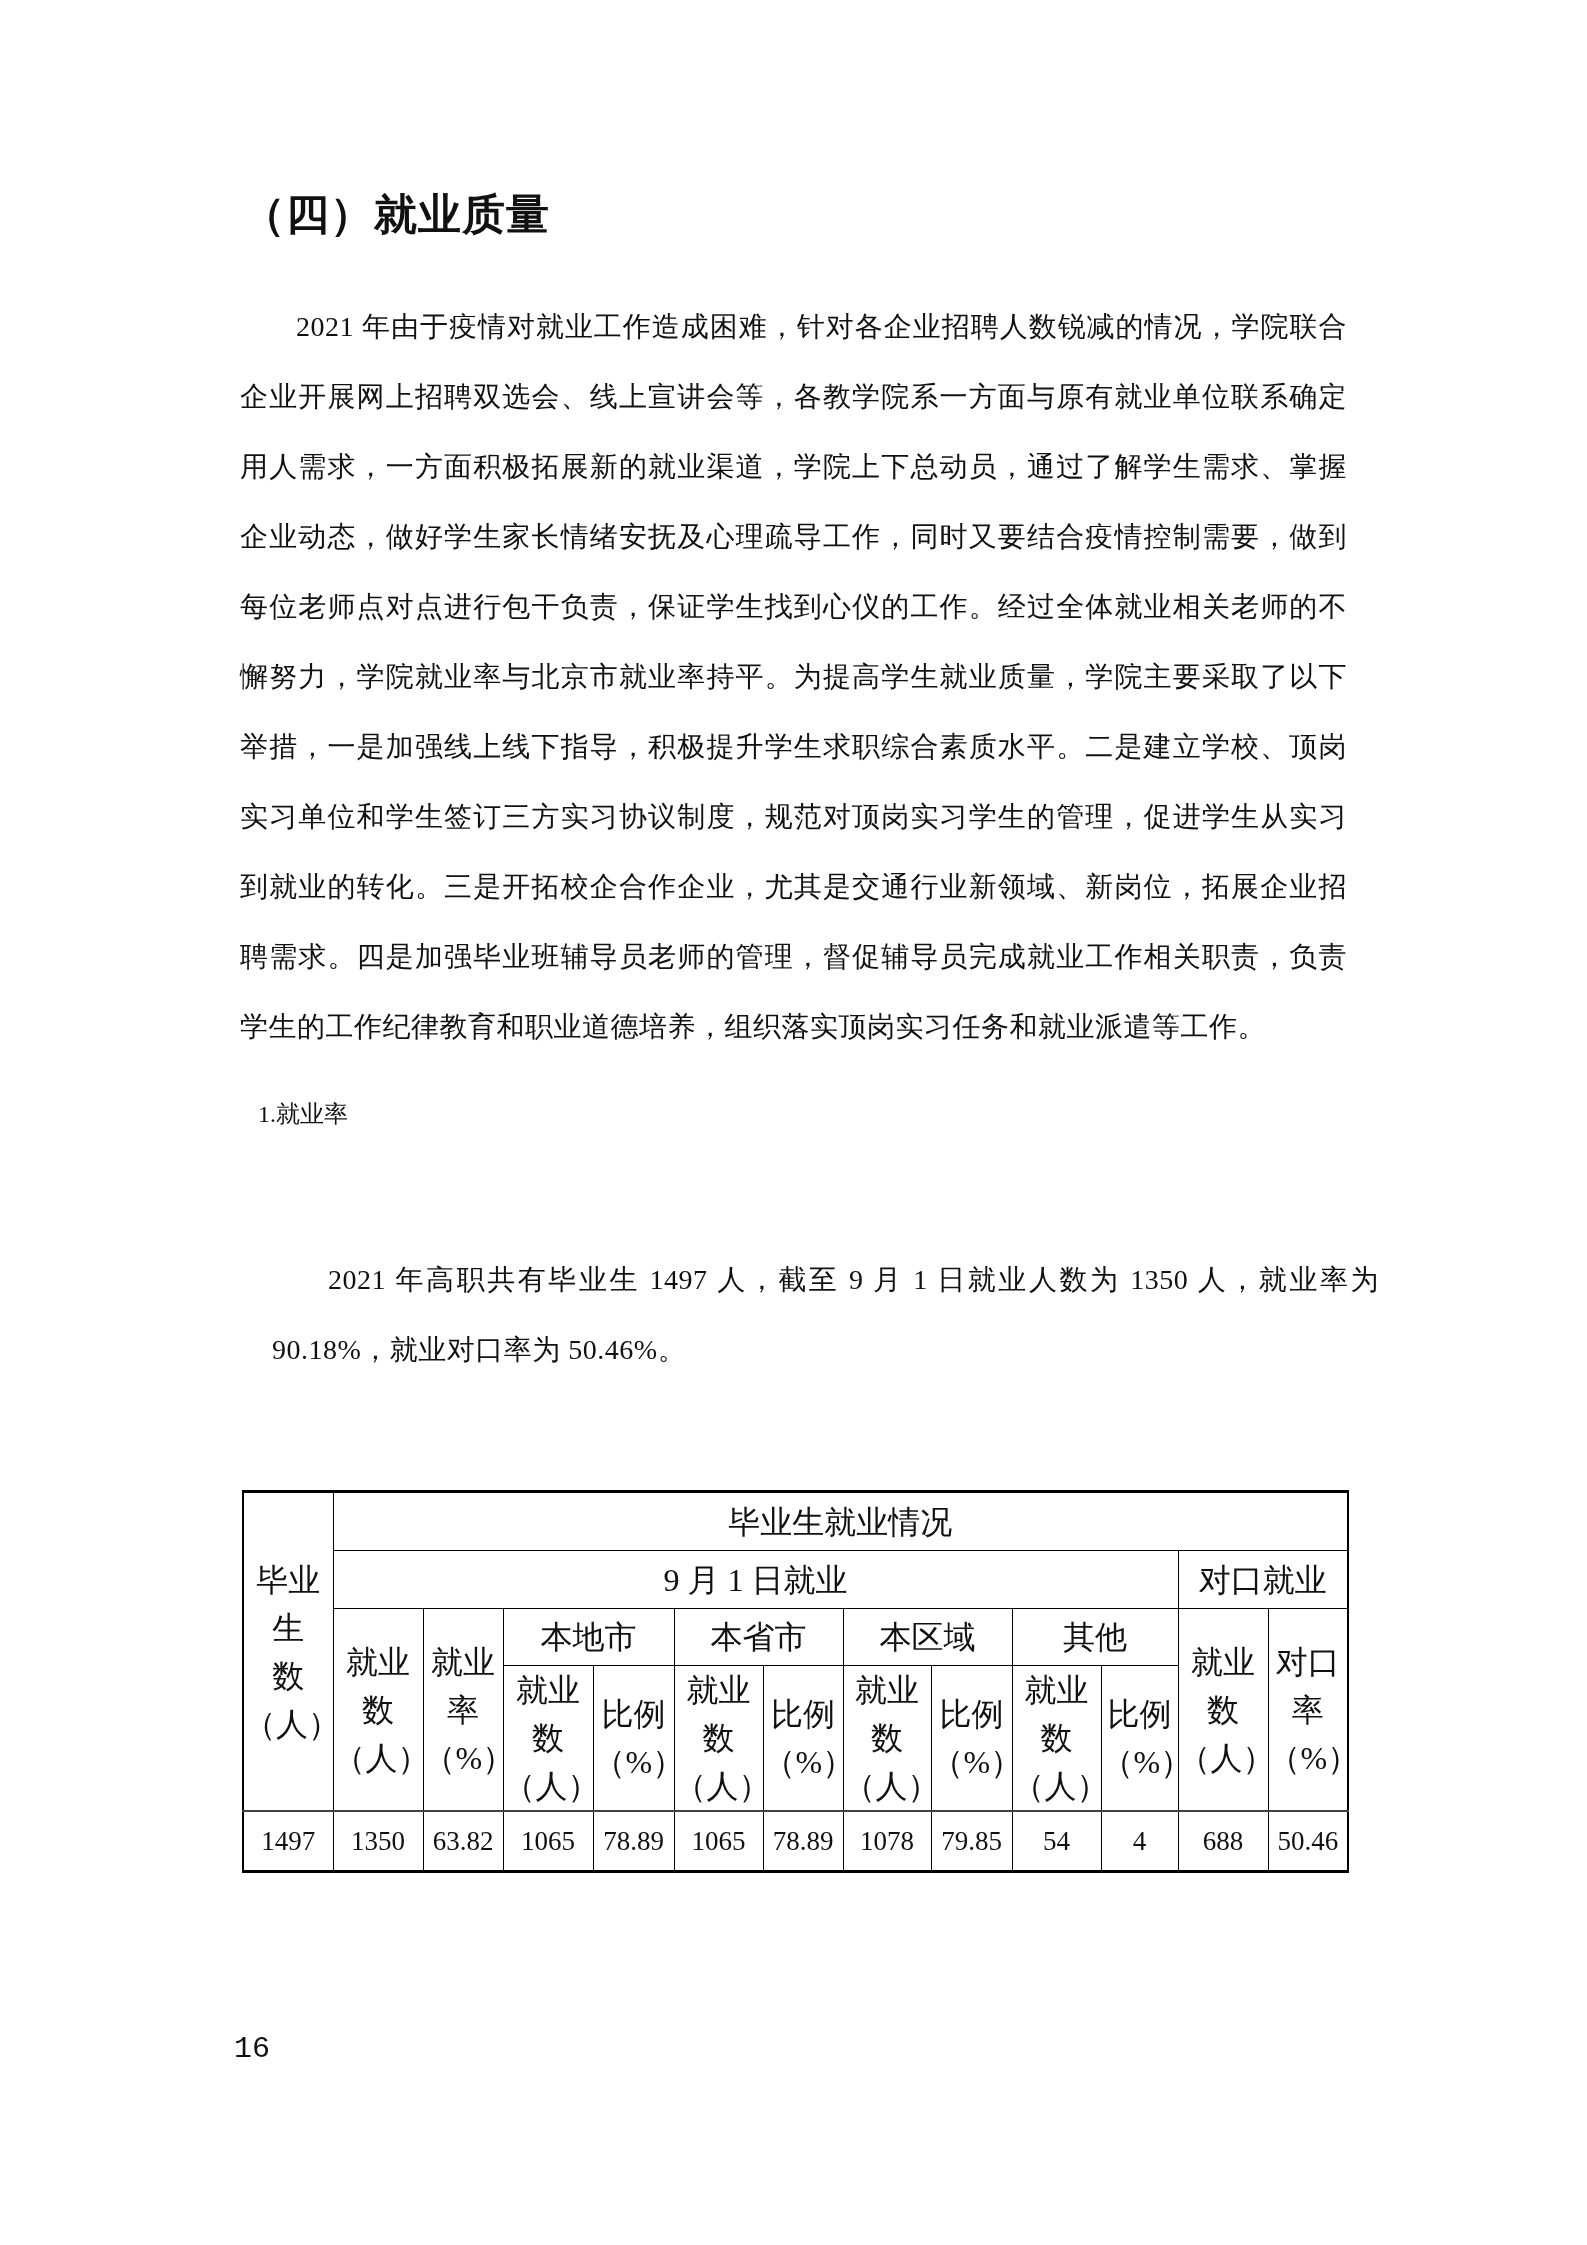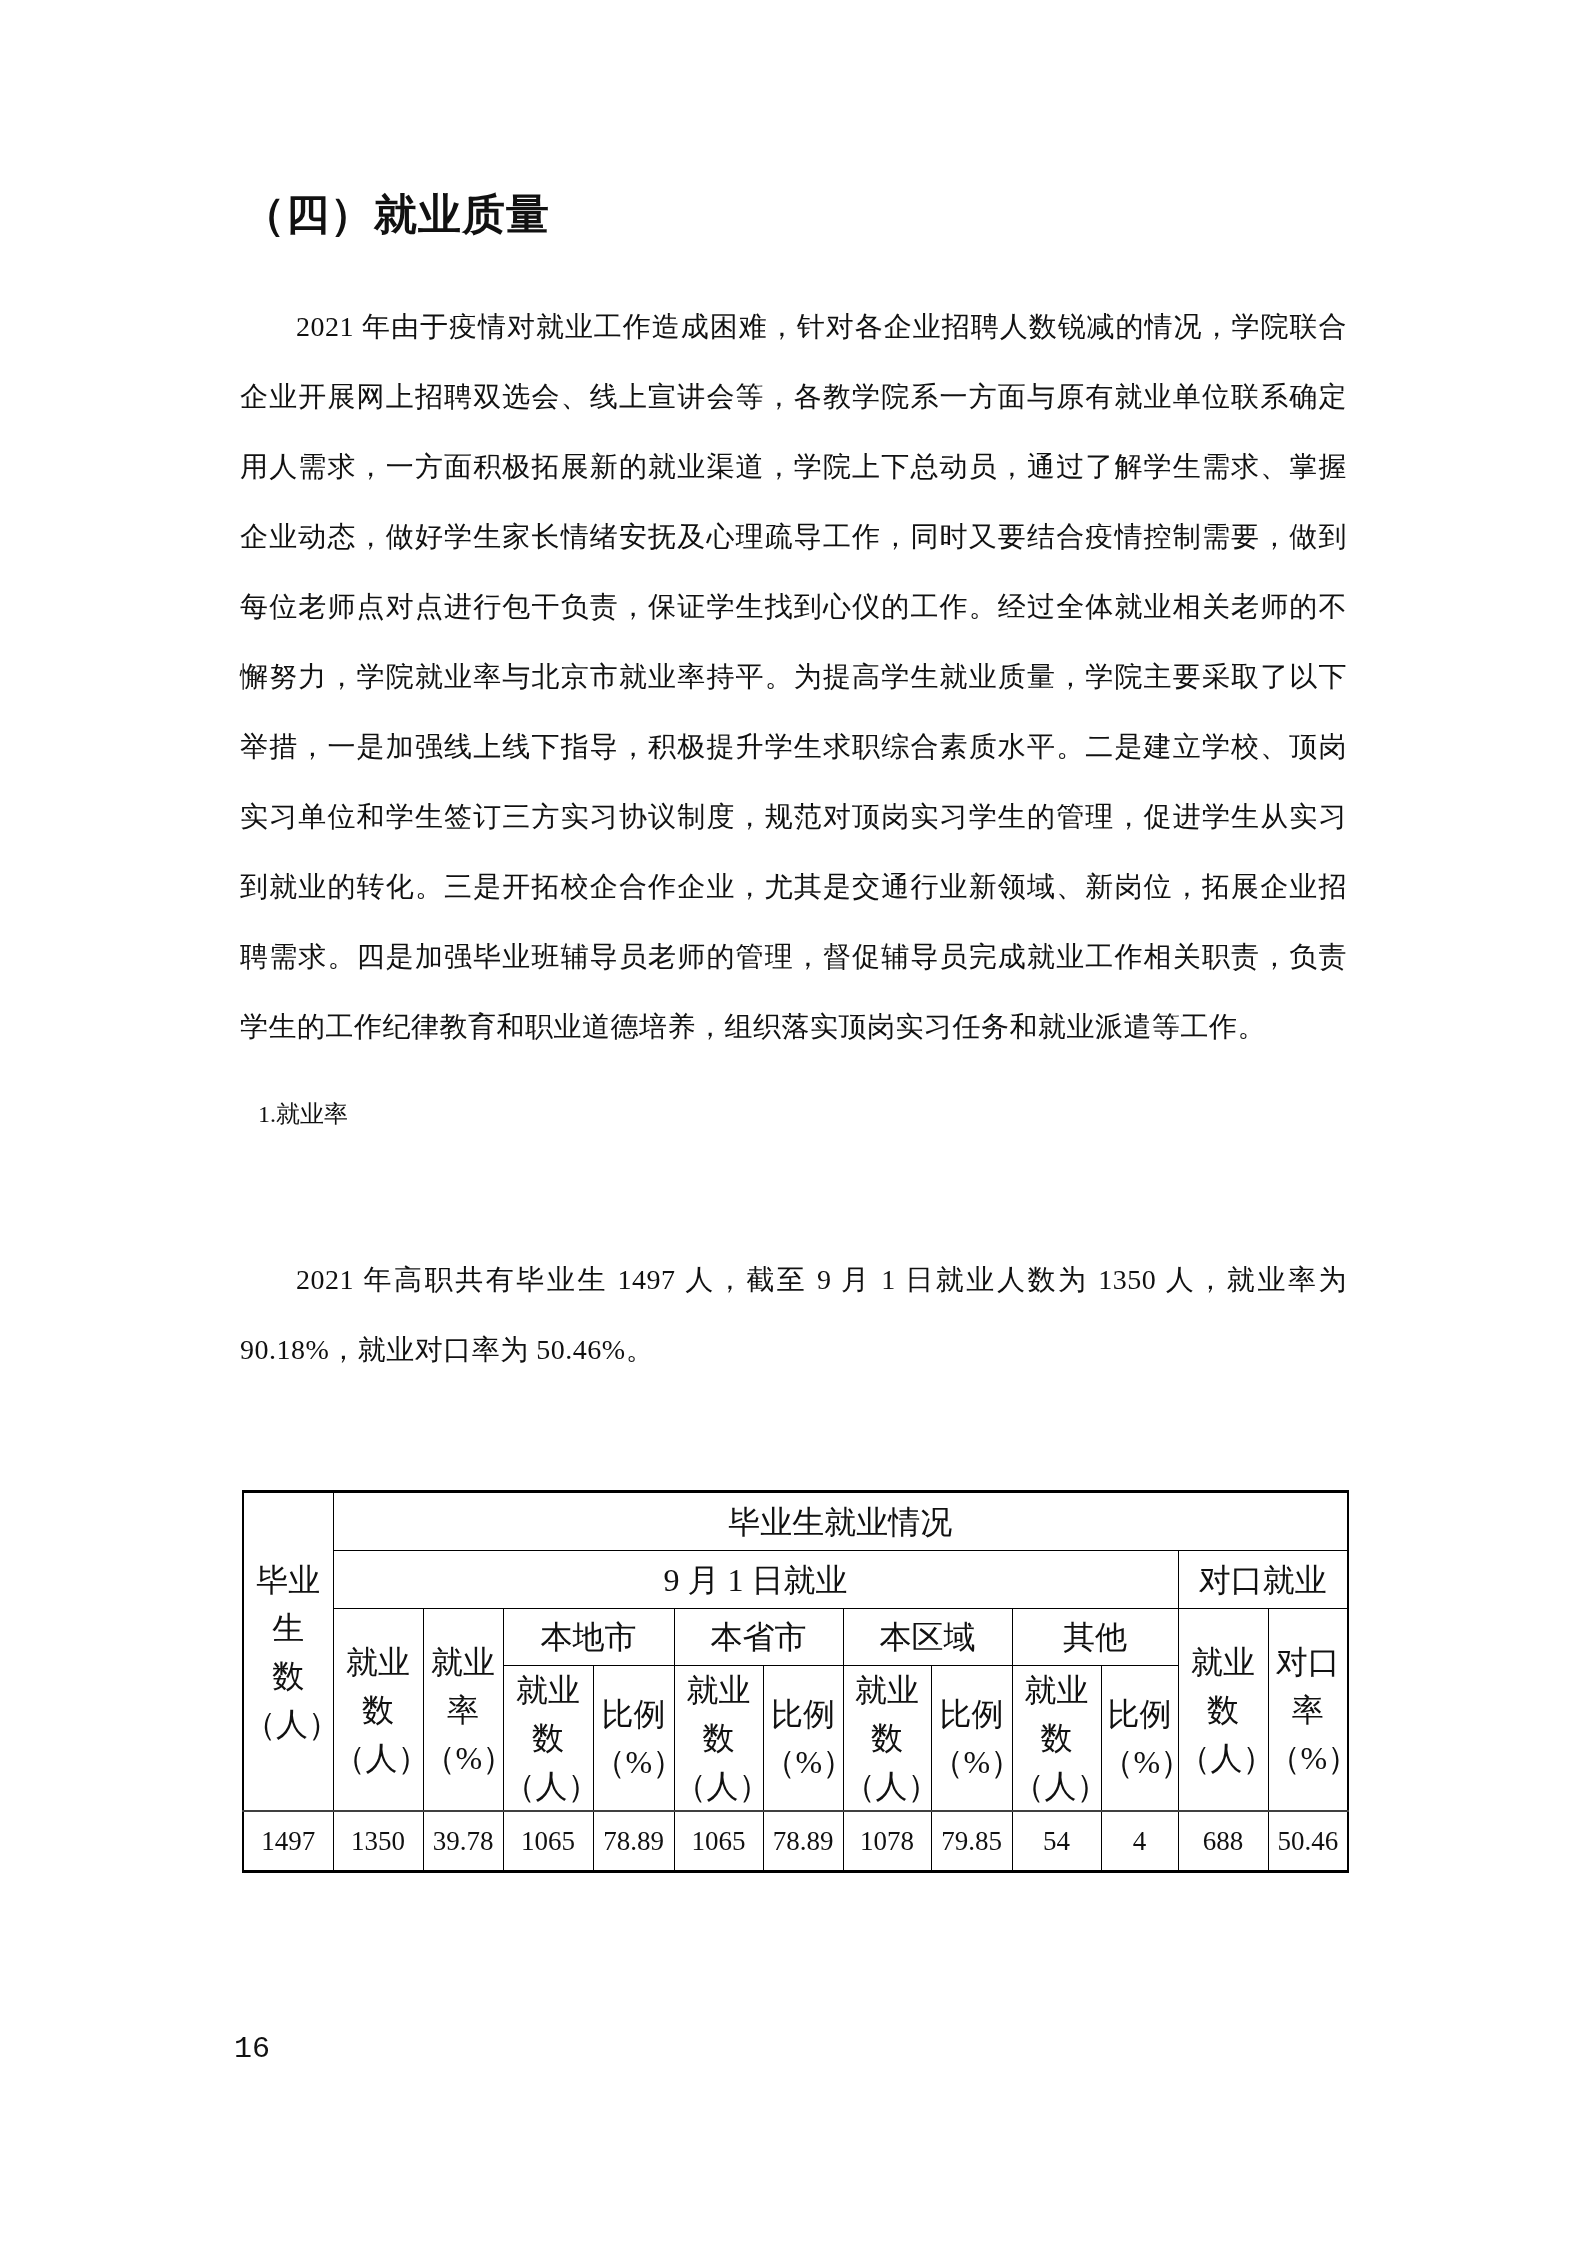--- a/index.html
+++ b/index.html
@@ -28,21 +28,21 @@
     width: 1107px;
     font-size: 28px;
     line-height: 70px;
     text-align: justify;
     text-justify: inter-character;
     text-align-last: left;
     text-indent: 56px;
     letter-spacing: 0.5px;
   }
   .para-1 { top: 292px; }
-  .para-2 { top: 1245px; }
+  .para-2 { top: 1245px; margin-left: 32px; }
   .section-title {
     position: absolute;
     left: 258px;
     top: 1098px;
     font-size: 24px;
     white-space: nowrap;
     text-align: right;
   }
   .table-caption {
     position: absolute;
@@ -164,21 +164,21 @@
       <td>比例
 （%）</td>
       <td>就业数
 （人）</td>
       <td>比例
 （%）</td>
     </tr>
     <tr class="row-data">
       <td>1497</td>
       <td>1350</td>
-      <td>39.78</td>
+      <td>63.82</td>
       <td>1065</td>
       <td>78.89</td>
       <td>1065</td>
       <td>78.89</td>
       <td>1078</td>
       <td>79.85</td>
       <td>54</td>
       <td>4</td>
       <td>688</td>
       <td>50.46</td>

